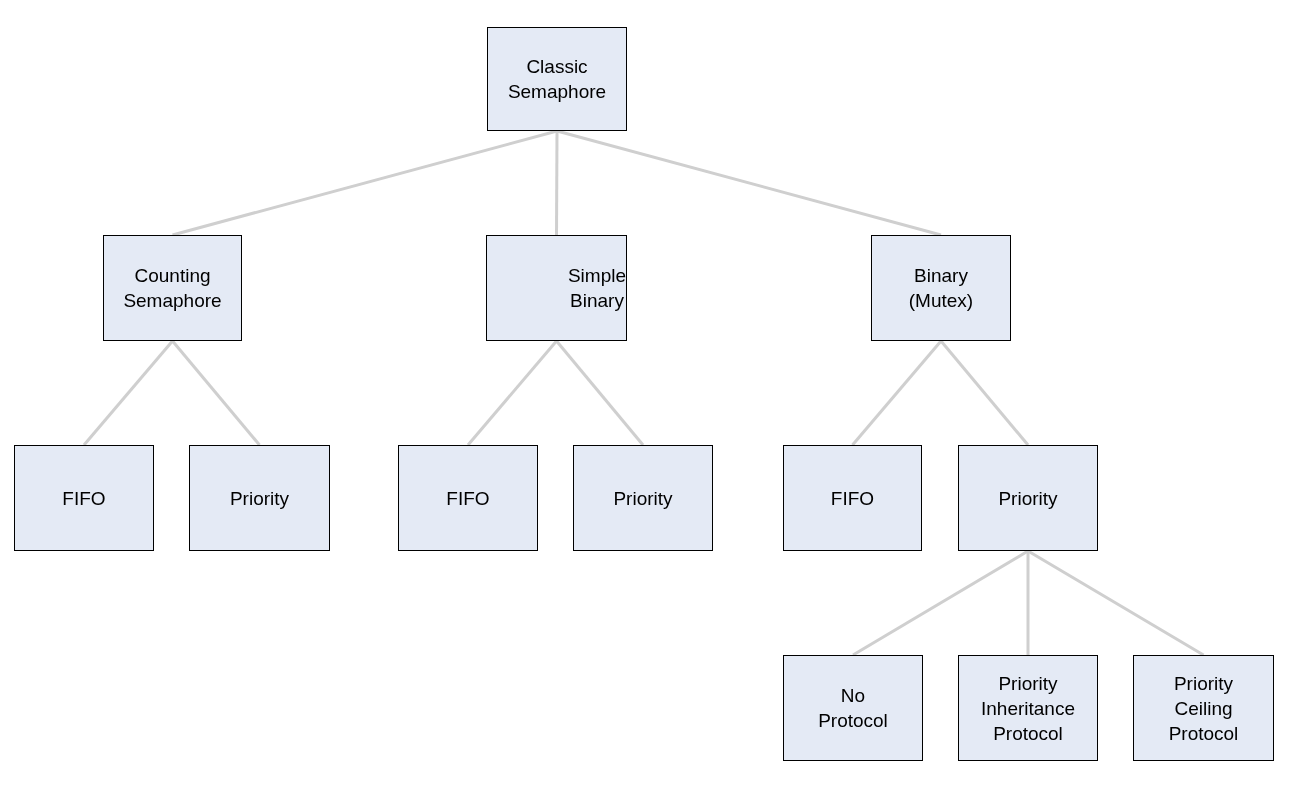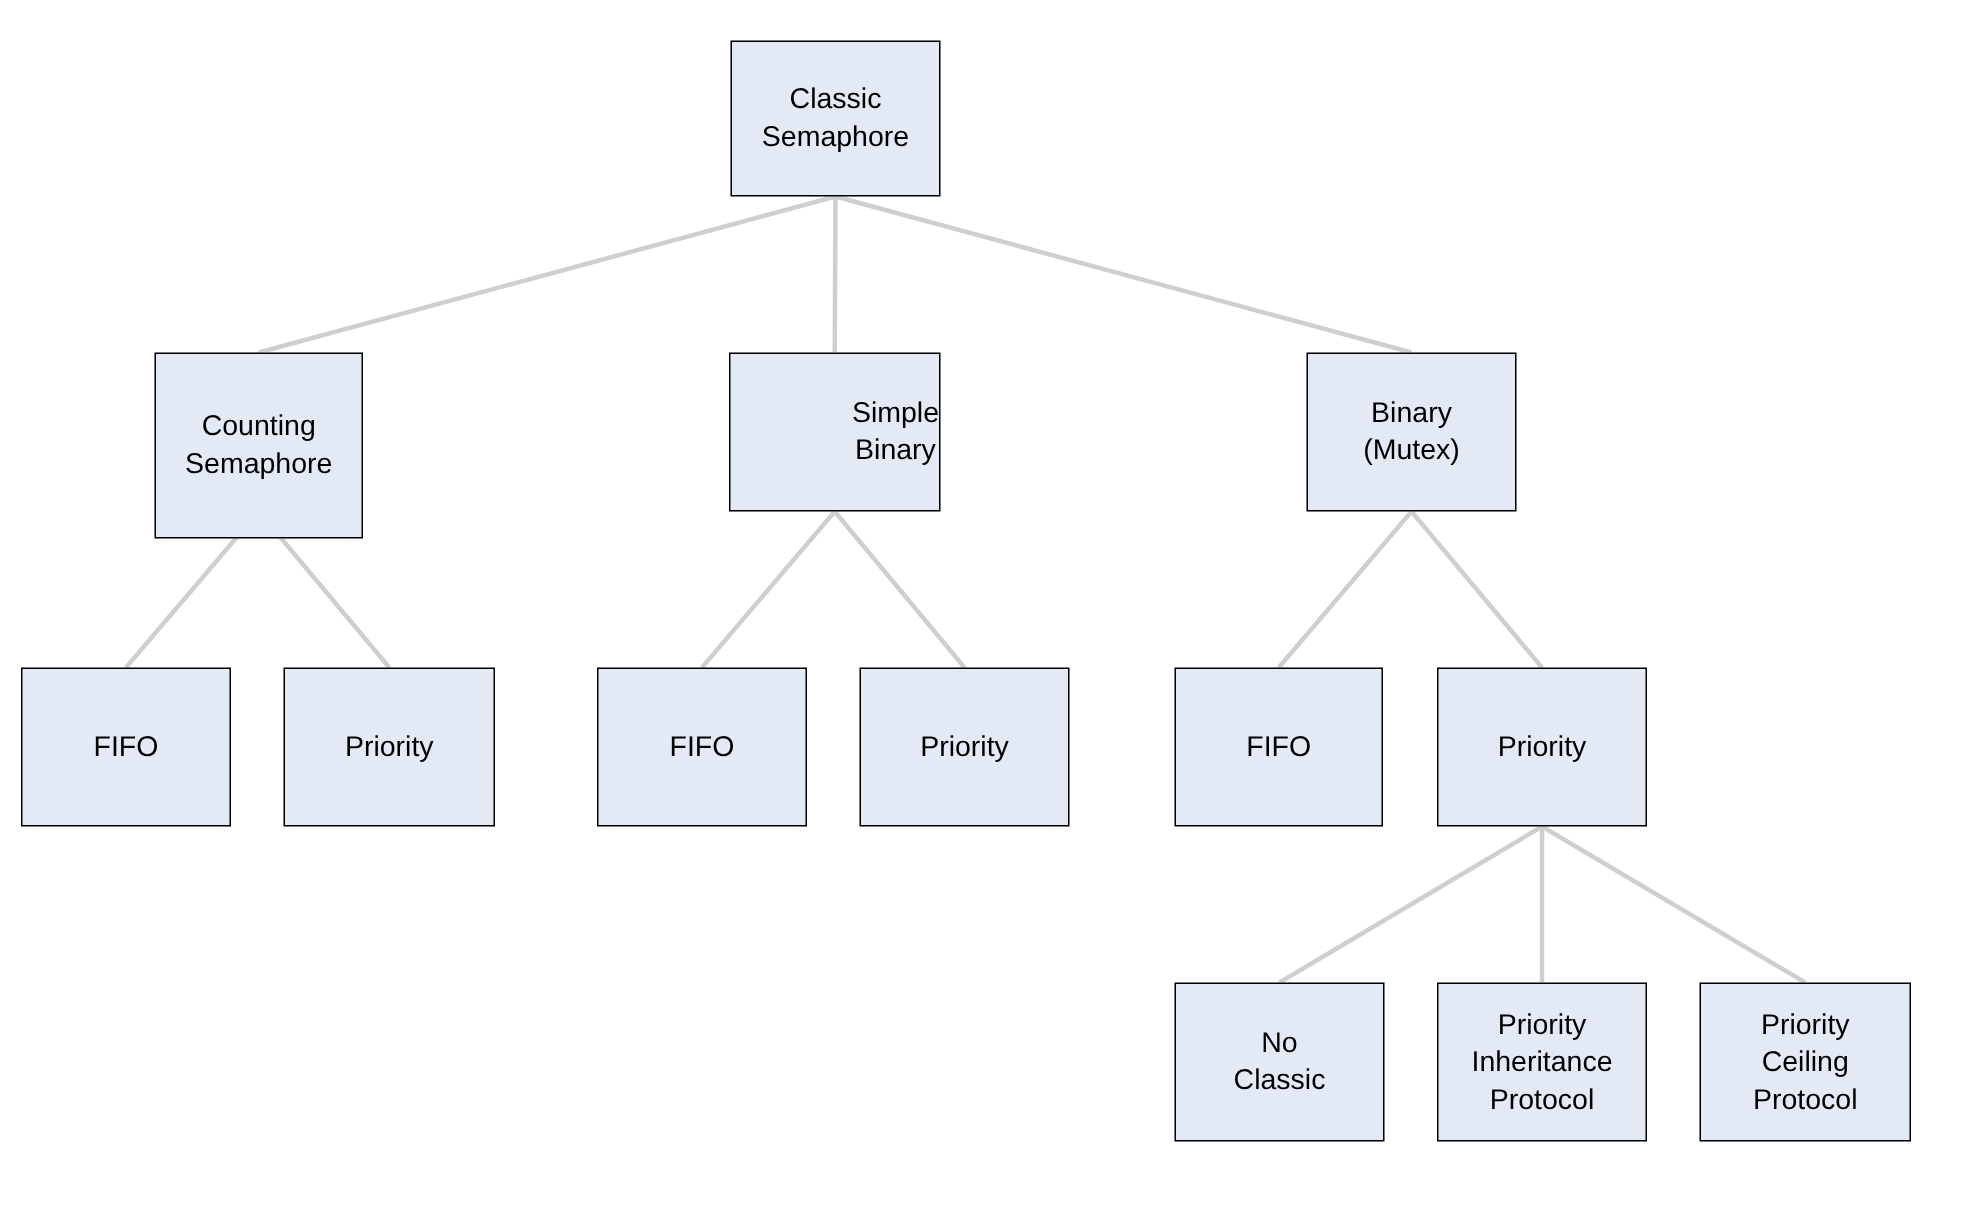--- a/index.html
+++ b/index.html
@@ -48,21 +48,21 @@
       <line x1="941" y1="341" x2="1028" y2="445" stroke="#cfcfcf" stroke-width="3"></line>
       <line x1="1028" y1="551" x2="853" y2="655" stroke="#cfcfcf" stroke-width="3"></line>
       <line x1="1028" y1="551" x2="1028" y2="655" stroke="#cfcfcf" stroke-width="3"></line>
       <line x1="1028" y1="551" x2="1203.5" y2="655" stroke="#cfcfcf" stroke-width="3"></line>
     </svg>
   <div id="node-layer">
       <div class="node" style="left: 487px; top: 27px; width: 140px; height: 104px; background: rgb(228, 234, 245); border-color: rgb(0, 0, 0); color: rgb(0, 0, 0);">
         <div class="node-label">Classic
 Semaphore</div>
       </div>
-      <div class="node" style="left: 103px; top: 235px; width: 139px; height: 124px; background: rgb(228, 234, 245); border-color: rgb(0, 0, 0); color: rgb(0, 0, 0);">
+      <div class="node" style="left: 103px; top: 235px; width: 139px; height: 106px; background: rgb(228, 234, 245); border-color: rgb(0, 0, 0); color: rgb(0, 0, 0);">
         <div class="node-label">Counting
 Semaphore</div>
       </div>
       <div class="node" style="left: 486px; top: 235px; width: 141px; height: 106px; background: rgb(228, 234, 245); border-color: rgb(0, 0, 0); color: rgb(0, 0, 0); justify-content: flex-end;">
         <div class="node-label">Simple
 Binary</div>
       </div>
       <div class="node" style="left: 871px; top: 235px; width: 140px; height: 106px; background: rgb(228, 234, 245); border-color: rgb(0, 0, 0); color: rgb(0, 0, 0);">
         <div class="node-label">Binary
 (Mutex)</div>
@@ -80,21 +80,21 @@
         <div class="node-label">Priority</div>
       </div>
       <div class="node" style="left: 783px; top: 445px; width: 139px; height: 106px; background: rgb(228, 234, 245); border-color: rgb(0, 0, 0); color: rgb(0, 0, 0);">
         <div class="node-label">FIFO</div>
       </div>
       <div class="node" style="left: 958px; top: 445px; width: 140px; height: 106px; background: rgb(228, 234, 245); border-color: rgb(0, 0, 0); color: rgb(0, 0, 0);">
         <div class="node-label">Priority</div>
       </div>
       <div class="node" style="left: 783px; top: 655px; width: 140px; height: 106px; background: rgb(228, 234, 245); border-color: rgb(0, 0, 0); color: rgb(0, 0, 0);">
         <div class="node-label">No
-Classic</div>
+Protocol</div>
       </div>
       <div class="node" style="left: 958px; top: 655px; width: 140px; height: 106px; background: rgb(228, 234, 245); border-color: rgb(0, 0, 0); color: rgb(0, 0, 0);">
         <div class="node-label">Priority
 Inheritance
 Protocol</div>
       </div>
       <div class="node" style="left: 1133px; top: 655px; width: 141px; height: 106px; background: rgb(228, 234, 245); border-color: rgb(0, 0, 0); color: rgb(0, 0, 0);">
         <div class="node-label">Priority
 Ceiling
 Protocol</div>

